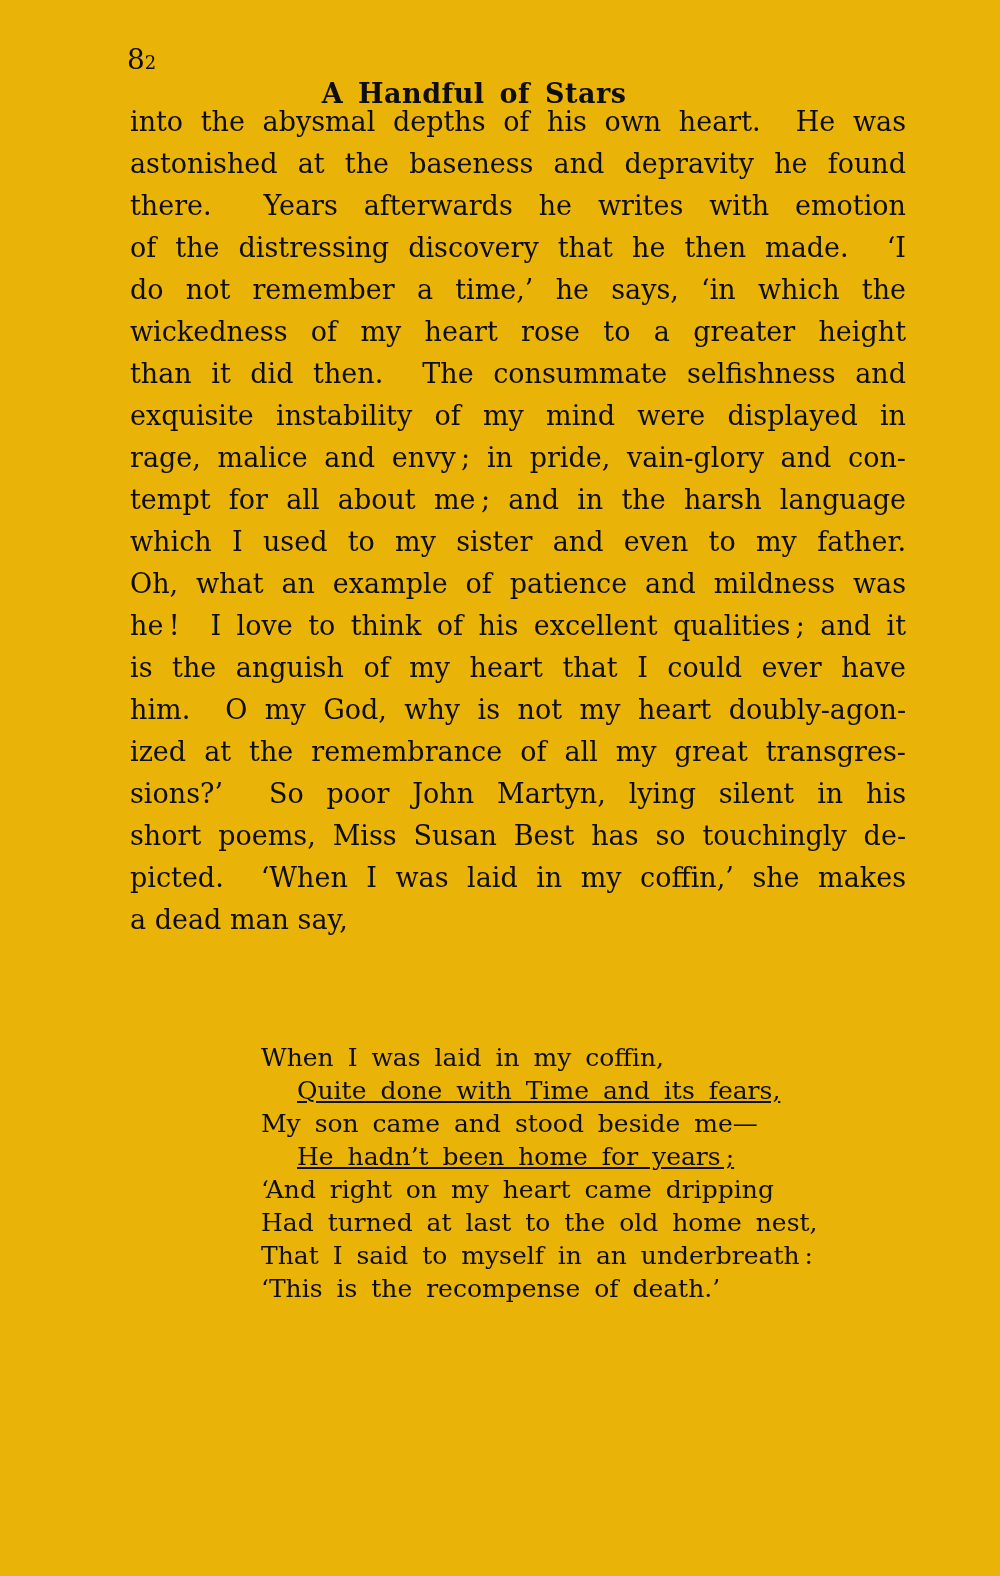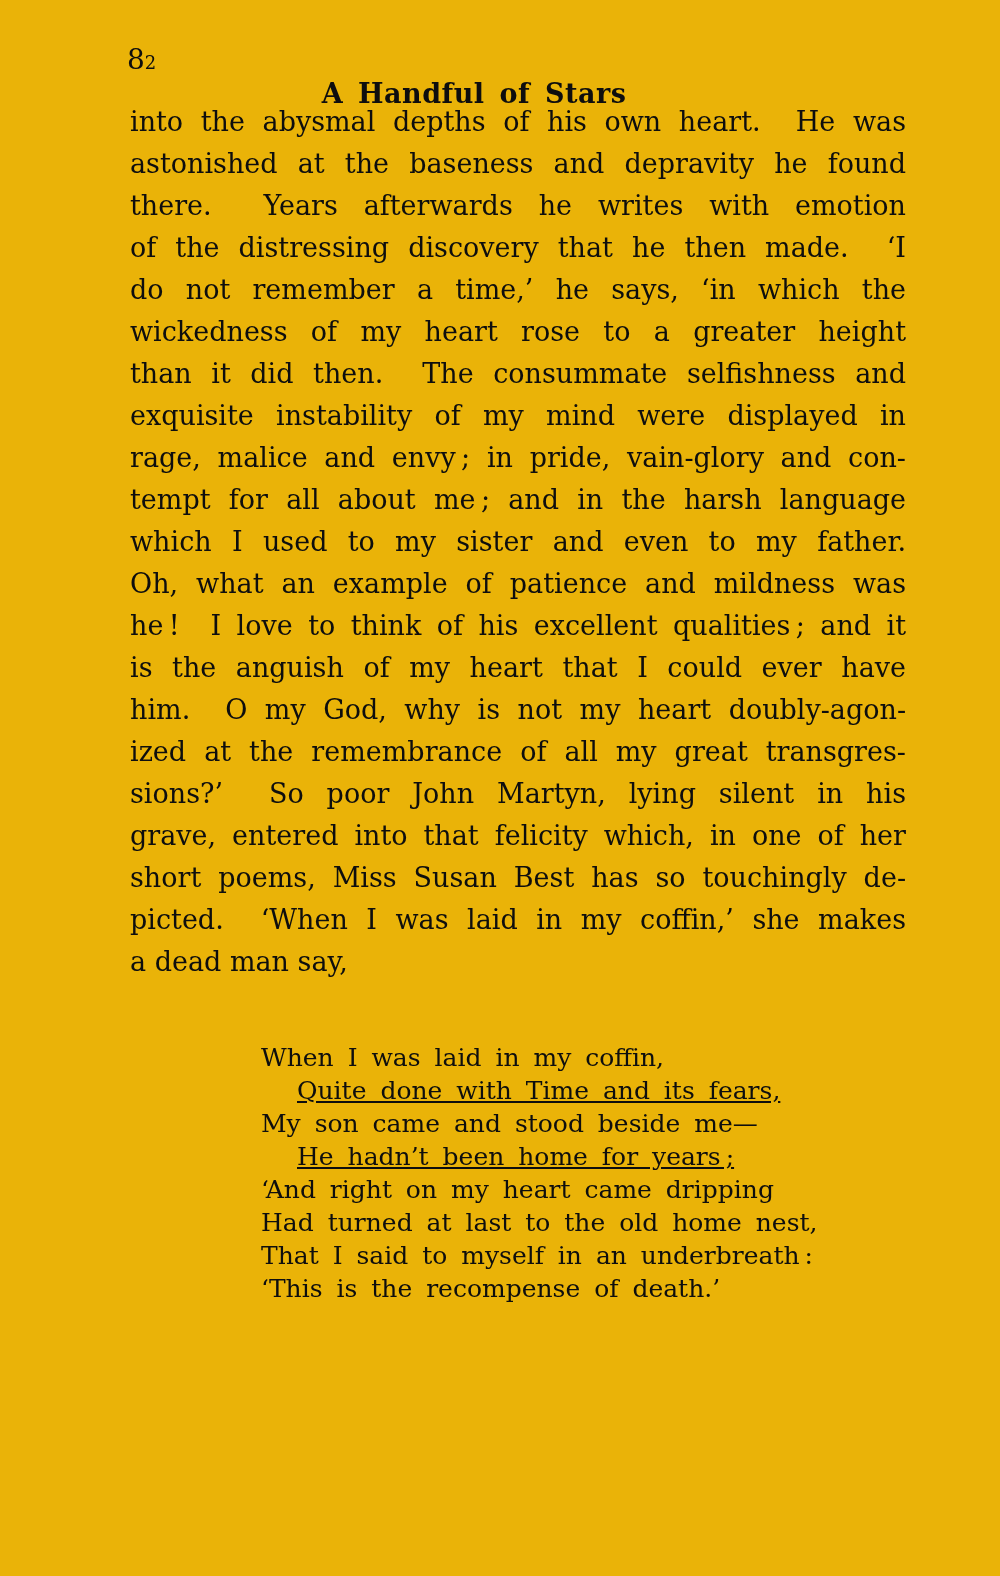--- a/index.html
+++ b/index.html
@@ -54,21 +54,20 @@
       <div class="line j">exquisite instability of my mind were displayed in</div>
       <div class="line j">rage, malice and envy ; in pride, vain-glory and con-</div>
       <div class="line j">tempt for all about me ; and in the harsh language</div>
       <div class="line j">which I used to my sister and even to my father.</div>
       <div class="line j">Oh, what an example of patience and mildness was</div>
       <div class="line j">he !&nbsp; I love to think of his excellent qualities ; and it</div>
       <div class="line j">is the anguish of my heart that I could ever have</div>
       <div class="line j">him.&nbsp; O my God, why is not my heart doubly-agon-</div>
       <div class="line j">ized at the remembrance of all my great transgres-</div>
       <div class="line j">sions?’&nbsp; So poor John Martyn, lying silent in his</div>
-      <div class="line j">grave, entered into that felicity which, in one of her</div>
       <div class="line j">short poems, Miss Susan Best has so touchingly de-</div>
       <div class="line j">picted.&nbsp; ‘When I was laid in my coffin,’ she makes</div>
       <div class="line">a dead man say,</div>
     </div>
 
   <div class="poem" id="poem-lines">
       <div class="poem-line">When I was laid in my coffin,</div>
       <div class="poem-line indent">Quite done with Time and its fears,</div>
       <div class="poem-line">My son came and stood beside me—</div>
       <div class="poem-line indent">He hadn’t been home for years ;</div>

